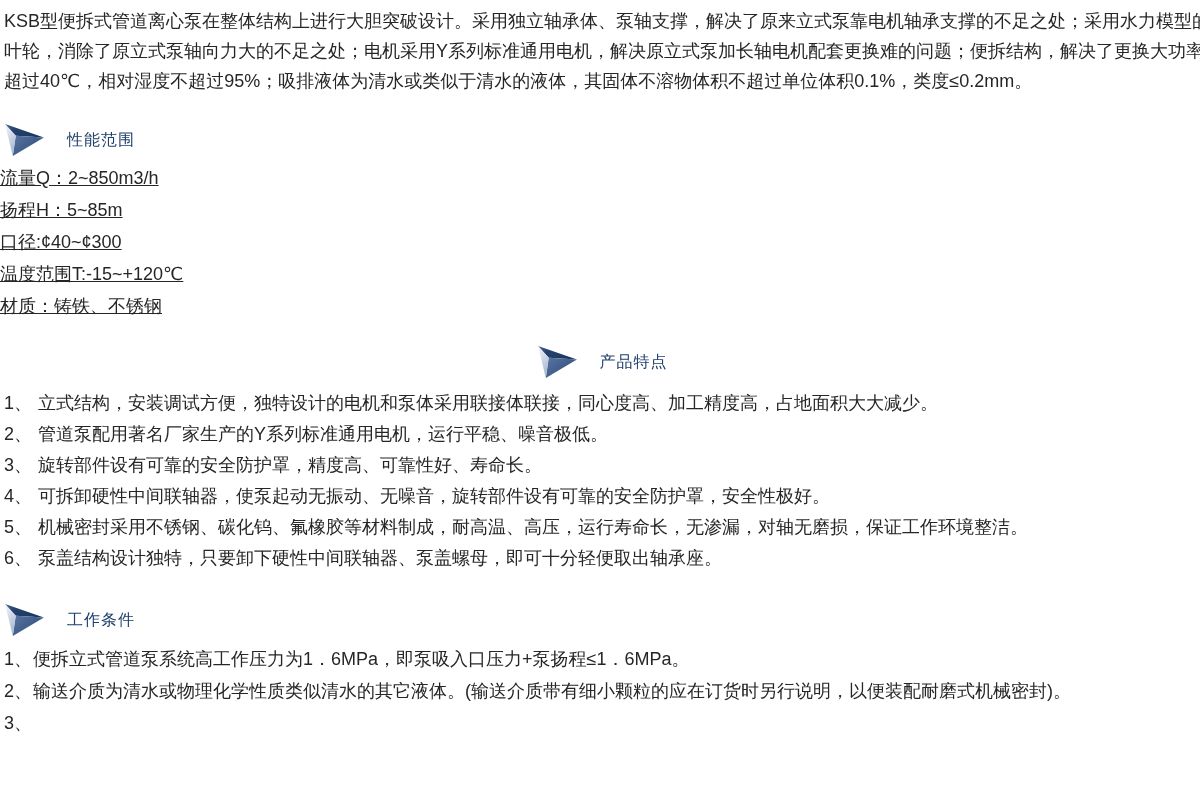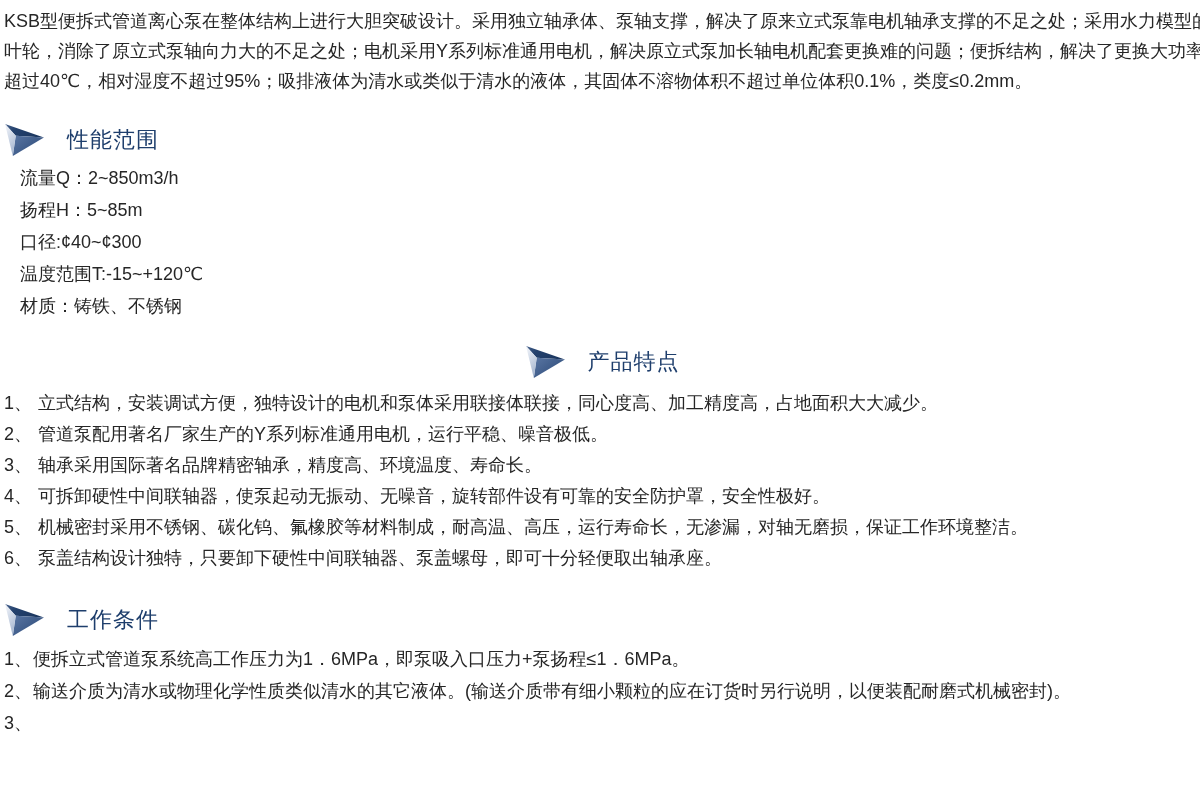--- a/index.html
+++ b/index.html
@@ -6,23 +6,23 @@
   body{
     width:1200px;height:800px;overflow:hidden;background:#ffffff;
     font-family:"Liberation Sans","DejaVu Sans",sans-serif;
     color:#262626;
   }
   .page{position:relative;width:1200px;height:800px;overflow:hidden;}
   .line{white-space:nowrap;overflow:hidden;}
   .intro{padding:6px 0 0 4px;font-size:18px;}
   .intro .line{height:30px;line-height:30px;}
   .section-header{display:flex;align-items:center;height:36px;padding-left:2px;}
-  .section-title{font-size:22px;color:#1e3e6c;margin-left:22px;letter-spacing:1px;}
+  .section-title{font-size:16px;color:#1e3e6c;margin-left:22px;letter-spacing:1px;}
   .bullet-icon{width:43px;height:35px;flex:0 0 43px;}
-  .specs{margin-top:4px;padding-left:20px;font-size:18px;}
+  .specs{margin-top:4px;padding-left:0;font-size:18px;text-decoration:underline;}
   .specs .line{height:32px;line-height:32px;}
   .num-list{padding-left:4px;font-size:18px;}
   .num-list .item{display:flex;white-space:nowrap;overflow:hidden;}
   .features{margin-top:8px;}
   .features .item{height:31px;line-height:31px;}
   .features .num{flex:0 0 34px;}
   .conds{margin-top:5px;}
   .conds .item{height:32px;line-height:32px;}
   .conds .num{flex:0 0 29px;}
   .hdr1{margin-top:26px;}
@@ -86,21 +86,21 @@
     <div class="item">
       <span class="num">1、</span>
       <span>立式结构，安装调试方便，独特设计的电机和泵体采用联接体联接，同心度高、加工精度高，占地面积大大减少。</span>
     </div>
     <div class="item">
       <span class="num">2、</span>
       <span>管道泵配用著名厂家生产的Y系列标准通用电机，运行平稳、噪音极低。</span>
     </div>
     <div class="item">
       <span class="num">3、</span>
-      <span>轴承采用国际著名品牌精密轴承，精度高、环境温度、寿命长。</span>
+      <span>旋转部件设有可靠的安全防护罩，精度高、可靠性好、寿命长。</span>
     </div>
     <div class="item">
       <span class="num">4、</span>
       <span>可拆卸硬性中间联轴器，使泵起动无振动、无噪音，旋转部件设有可靠的安全防护罩，安全性极好。</span>
     </div>
     <div class="item">
       <span class="num">5、</span>
       <span>机械密封采用不锈钢、碳化钨、氟橡胶等材料制成，耐高温、高压，运行寿命长，无渗漏，对轴无磨损，保证工作环境整洁。</span>
     </div>
     <div class="item">

